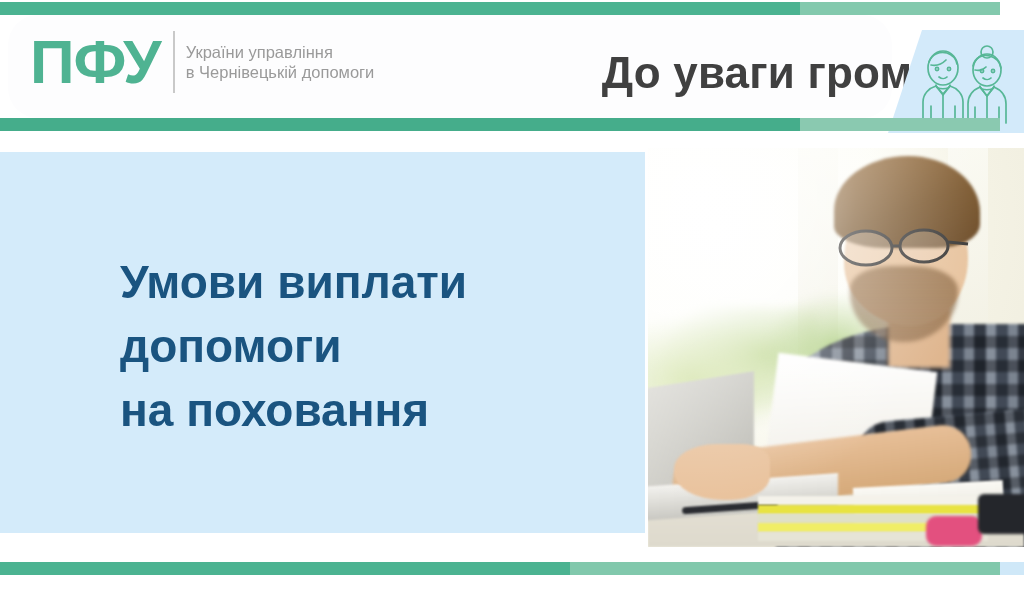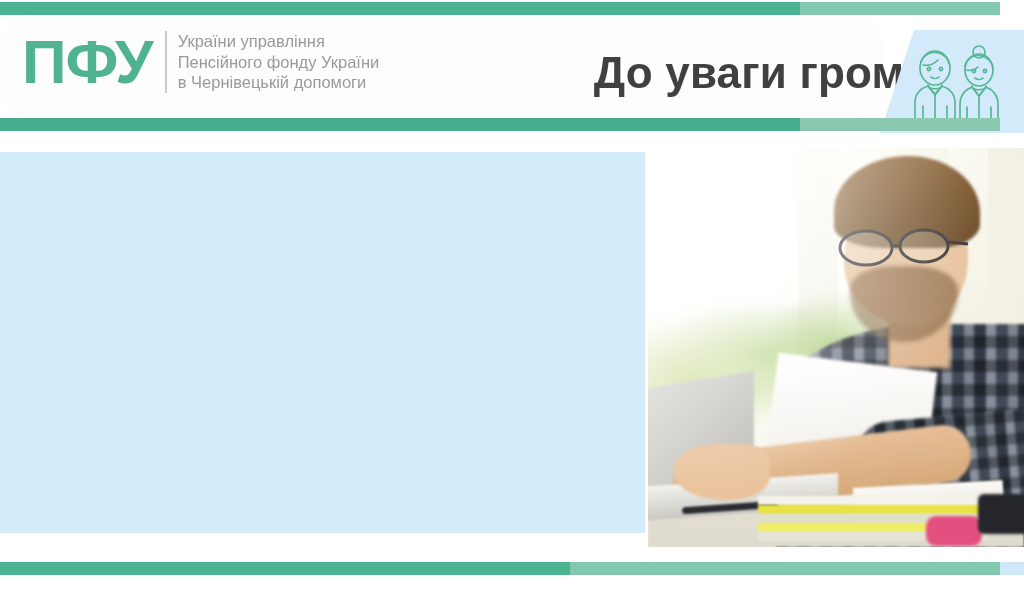--- a/index.html
+++ b/index.html
@@ -19,21 +19,21 @@
   .rule{position:absolute;height:13px;}
   #rule-top-left{left:0;top:2px;width:800px;background:#4BB391;}
   #rule-top-right{left:800px;top:2px;width:200px;background:#83C9AD;}
   #rule-mid-left{left:0;top:118px;width:800px;background:#45AD8B;}
   #rule-mid-right{left:800px;top:118px;width:200px;background:#8AC9B0;}
   #rule-bot-left{left:0;top:562px;width:570px;background:#4BB391;}
   #rule-bot-right{left:570px;top:562px;width:430px;background:#81C8AC;}
 
   
   #header{
-    position:absolute;left:0;top:15px;width:884px;height:103px;
+    position:absolute;left:8px;top:15px;width:884px;height:103px;
     background:#FDFDFE;
     border-radius:30px;
   }
   #logo-block{
     position:absolute;left:22px;top:16px;
     display:flex;align-items:center;
   }
   #logo-mark{
     font-family:"Liberation Sans", sans-serif;
     font-size:62px;
@@ -229,21 +229,20 @@
   <div class="rule" id="rule-top-left"></div>
   <div class="rule" id="rule-top-right"></div>
 
   <div id="header">
 
     <div id="logo-block">
       <div id="logo-mark">ПФУ</div>
       <div id="logo-divider"></div>
       <div id="logo-text">
         <div>України управління</div>
-        <div>Пенсійного фонду України</div>
         <div>в Чернівецькій допомоги</div>
       </div>
     </div>
 
     <div id="headline">До уваги громадян!</div>
 
     <div id="senior-panel">
       <svg id="senior-icon" width="104" height="80" viewBox="0 0 104 80" fill="none" stroke="#57B796" stroke-width="1.7" stroke-linecap="round" stroke-linejoin="round">
 
         <ellipse cx="31" cy="24" rx="15" ry="17"></ellipse>
@@ -272,20 +271,25 @@
         <path d="M63 63v16M87 63v16"></path>
       </svg>
     </div>
   </div>
 
   <div class="rule" id="rule-mid-left"></div>
   <div class="rule" id="rule-mid-right"></div>
 
   <div id="blue-panel"></div>
 
+  <div id="title">
+    <span>Умови виплати</span>
+    <span>допомоги</span>
+    <span>на поховання</span>
+  </div>
 
   <div id="photo">
     <div class="window-pane" style="left:150px"></div>
     <div class="window-pane" style="left:300px"></div>
     <div class="plant"></div>
     <div class="plant2"></div>
 
     <div class="torso"></div>
     <div class="neck"></div>
     <div class="head"></div>

